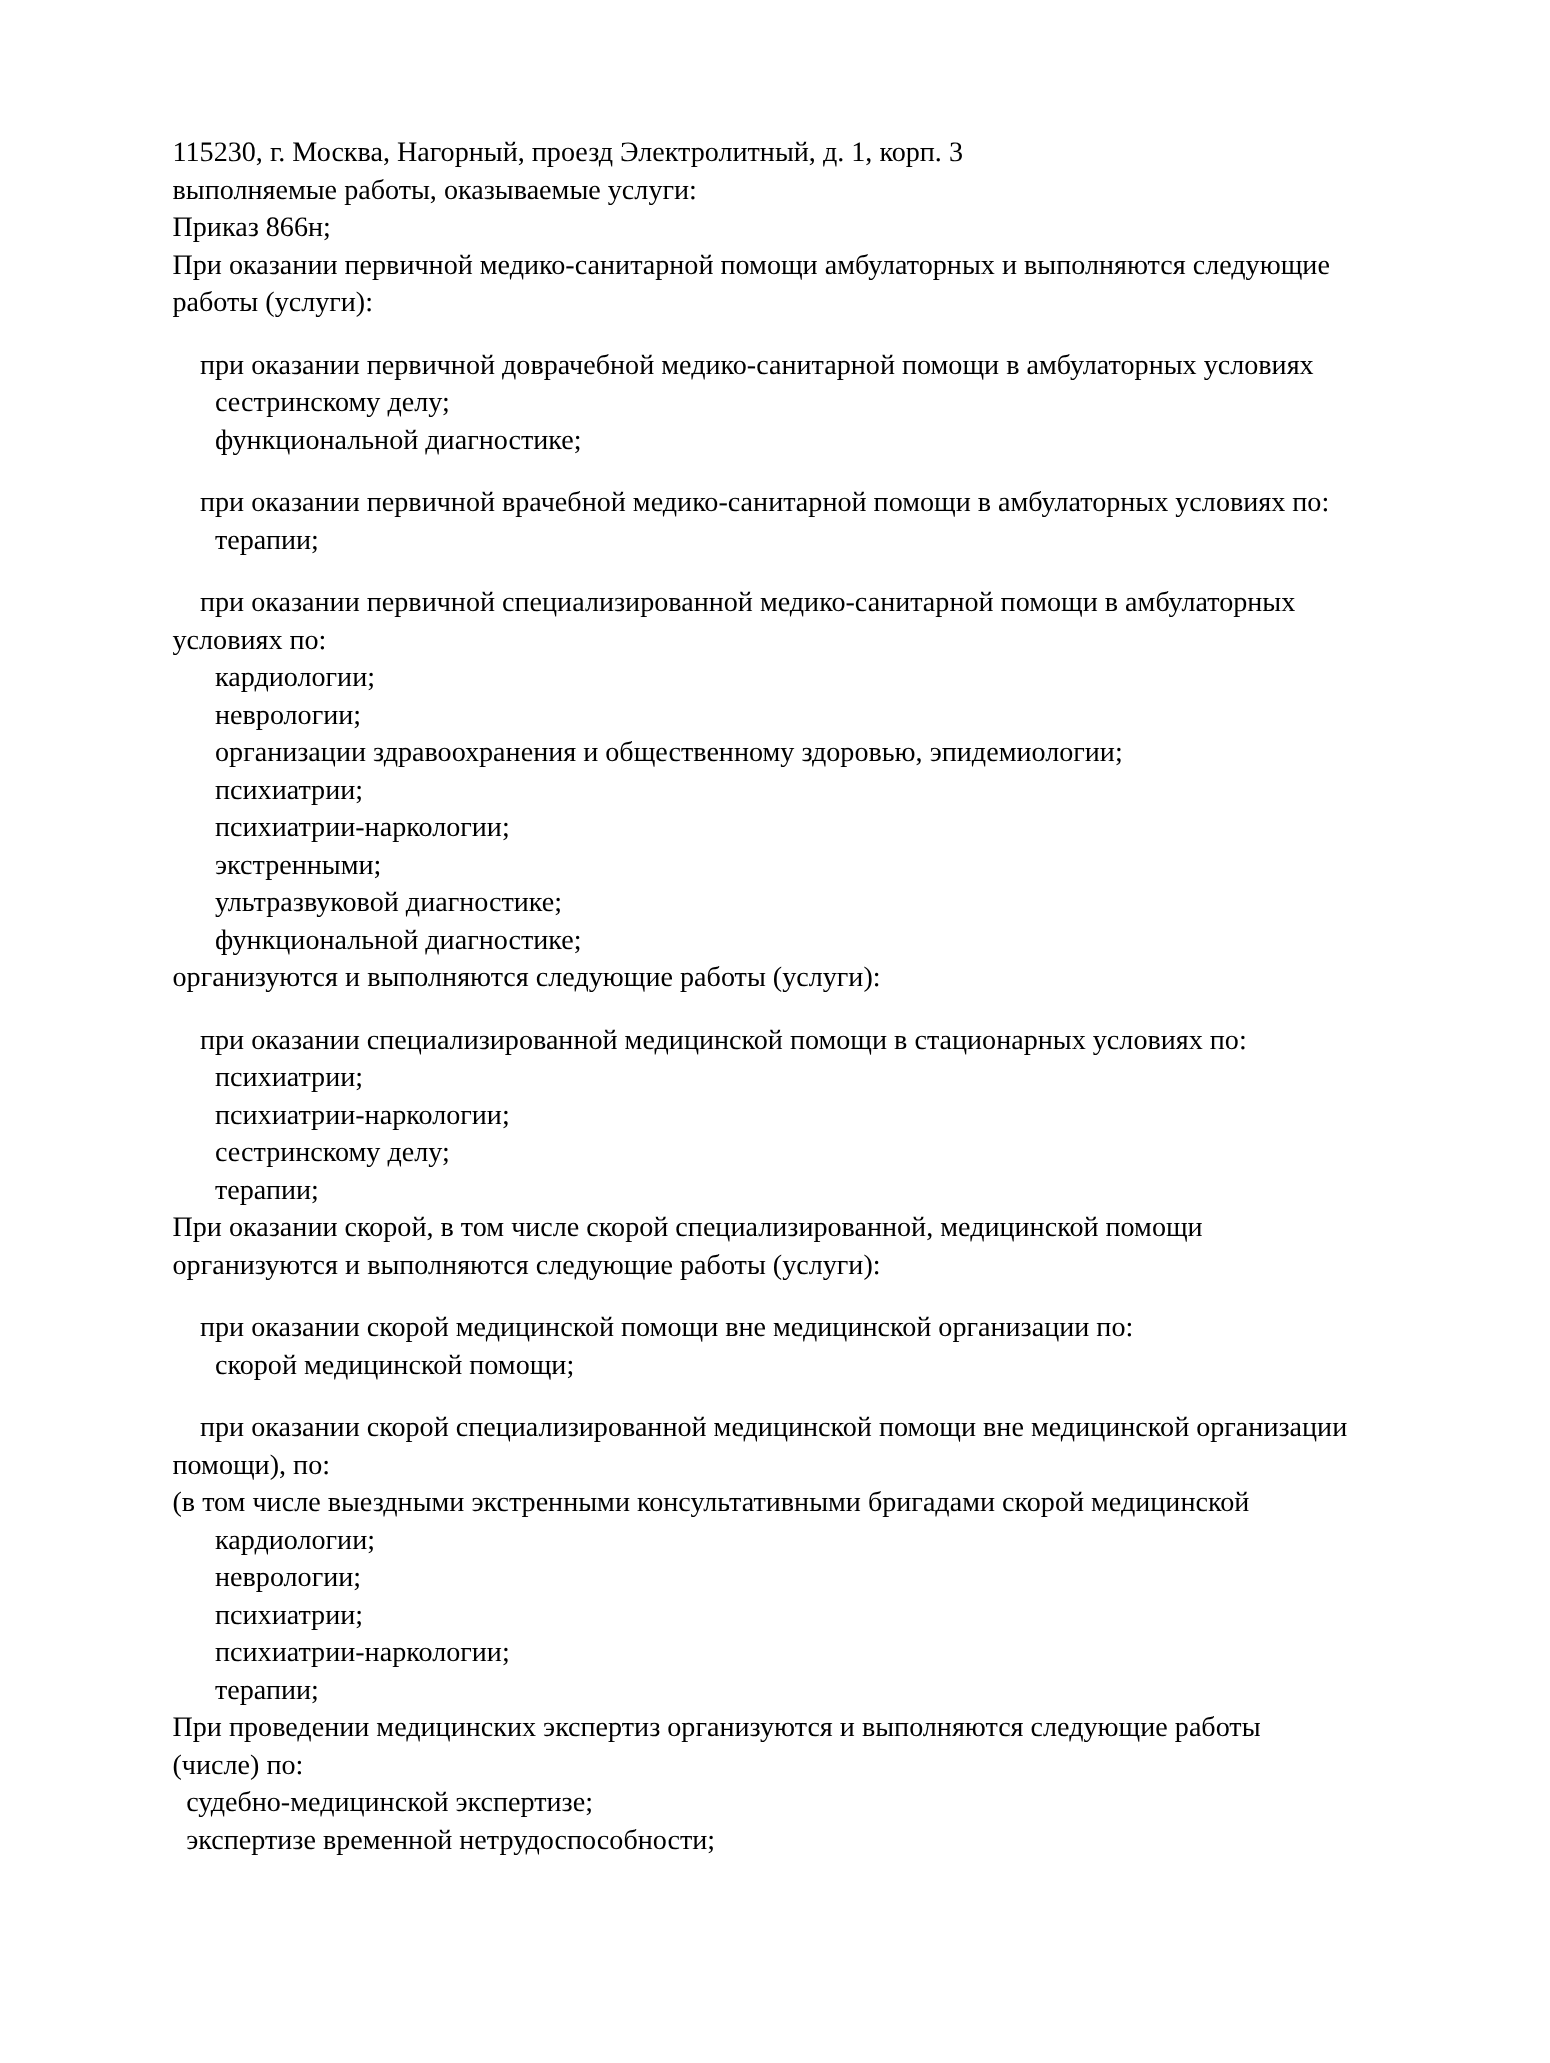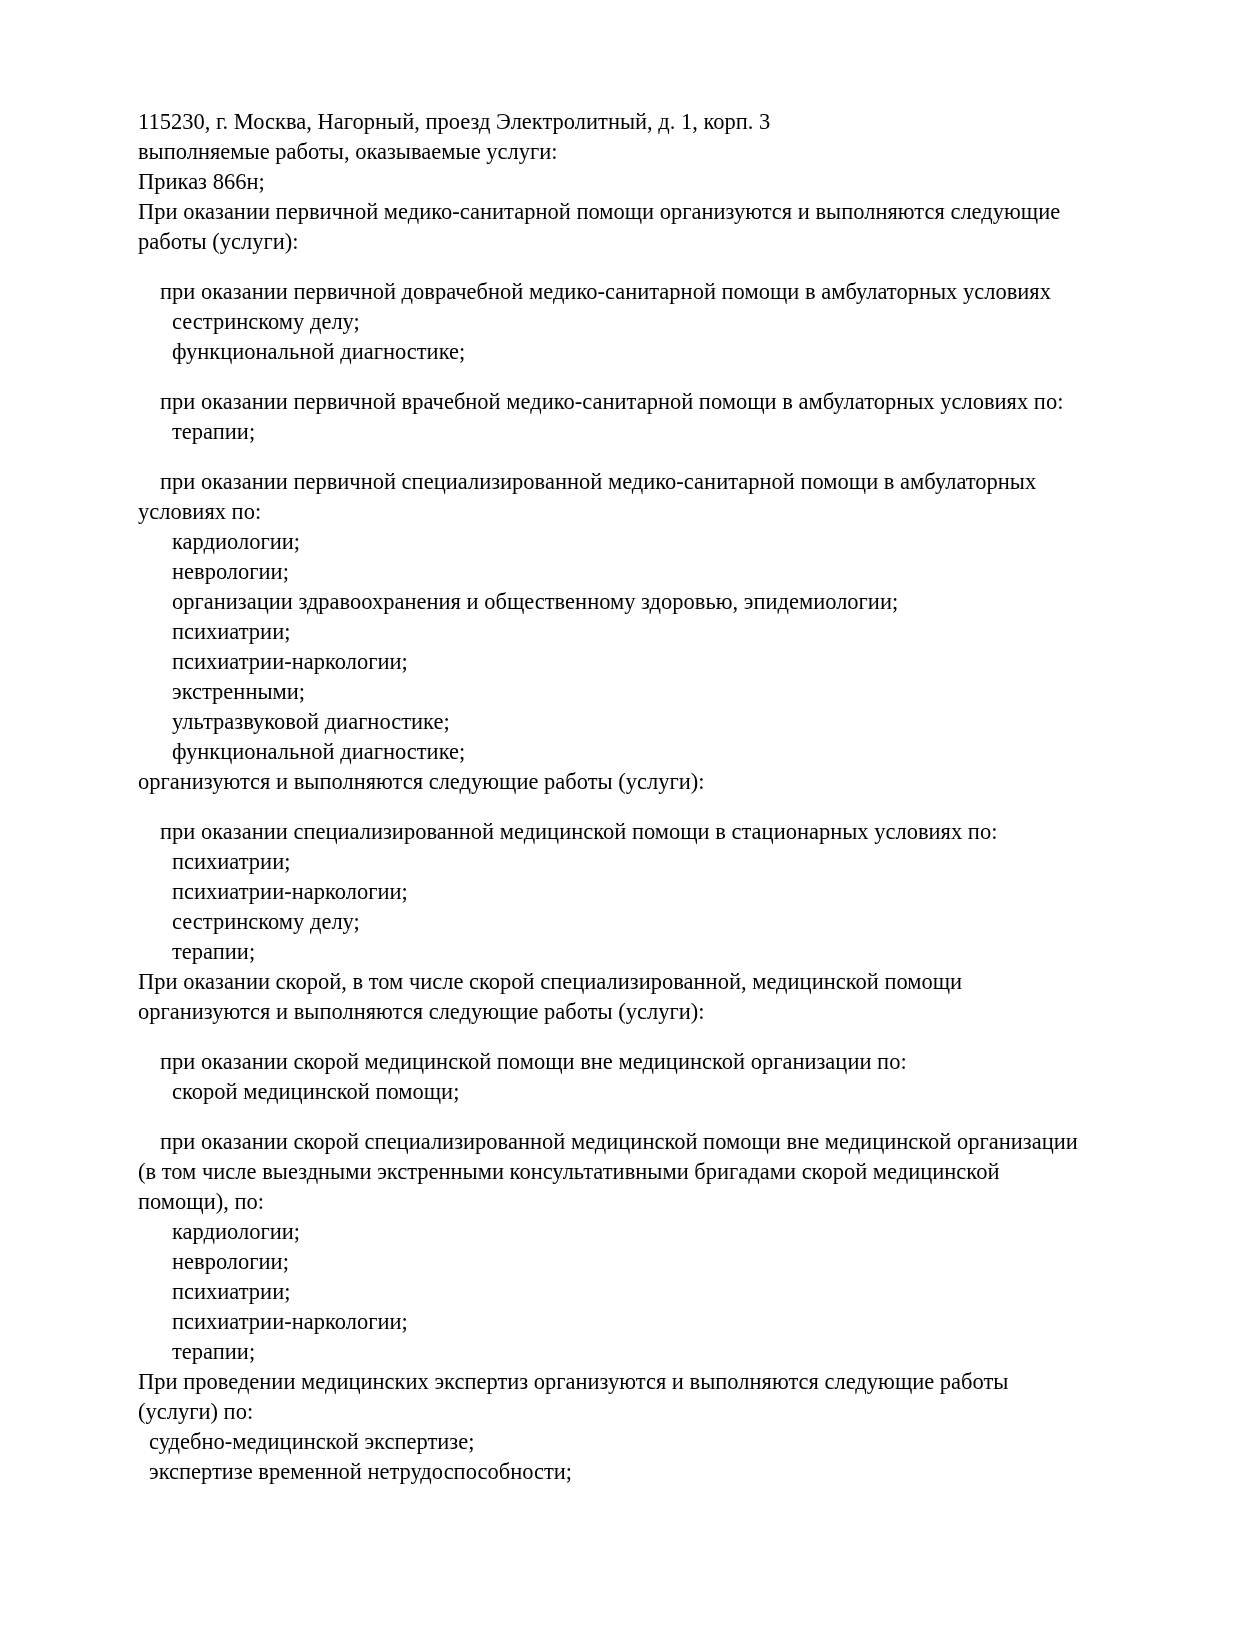--- a/index.html
+++ b/index.html
@@ -39,21 +39,21 @@
   .line.lvl3 { padding-left: 34px; }
 </style>
 </head>
 <body>
 
 <div class="page">
   <div class="doc">
       <div class="line lvl0">115230, г. Москва, Нагорный, проезд Электролитный, д. 1, корп. 3</div>
       <div class="line lvl0">выполняемые работы, оказываемые услуги:</div>
       <div class="line lvl0">Приказ 866н;</div>
-      <div class="line lvl0">При оказании первичной медико-санитарной помощи организуются и выполняются следующие</div>
+      <div class="line lvl0">При оказании первичной медико-санитарной помощи амбулаторных и выполняются следующие</div>
       <div class="line lvl0">работы (услуги):</div>
       <div class="line lvl2">при оказании первичной доврачебной медико-санитарной помощи в амбулаторных условиях</div>
       <div class="line lvl3">сестринскому делу;</div>
       <div class="line lvl3">функциональной диагностике;</div>
       <div class="line lvl2">при оказании первичной врачебной медико-санитарной помощи в амбулаторных условиях по:</div>
       <div class="line lvl3">терапии;</div>
       <div class="line lvl2">при оказании первичной специализированной медико-санитарной помощи в амбулаторных</div>
       <div class="line lvl0">условиях по:</div>
       <div class="line lvl3">кардиологии;</div>
       <div class="line lvl3">неврологии;</div>
@@ -67,25 +67,25 @@
       <div class="line lvl2">при оказании специализированной медицинской помощи в стационарных условиях по:</div>
       <div class="line lvl3">психиатрии;</div>
       <div class="line lvl3">психиатрии-наркологии;</div>
       <div class="line lvl3">сестринскому делу;</div>
       <div class="line lvl3">терапии;</div>
       <div class="line lvl0">При оказании скорой, в том числе скорой специализированной, медицинской помощи</div>
       <div class="line lvl0">организуются и выполняются следующие работы (услуги):</div>
       <div class="line lvl2">при оказании скорой медицинской помощи вне медицинской организации по:</div>
       <div class="line lvl3">скорой медицинской помощи;</div>
       <div class="line lvl2">при оказании скорой специализированной медицинской помощи вне медицинской организации</div>
+      <div class="line lvl0">помощи), по:</div>
       <div class="line lvl0">(в том числе выездными экстренными консультативными бригадами скорой медицинской</div>
-      <div class="line lvl0">помощи), по:</div>
       <div class="line lvl3">кардиологии;</div>
       <div class="line lvl3">неврологии;</div>
       <div class="line lvl3">психиатрии;</div>
       <div class="line lvl3">психиатрии-наркологии;</div>
       <div class="line lvl3">терапии;</div>
       <div class="line lvl0">При проведении медицинских экспертиз организуются и выполняются следующие работы</div>
-      <div class="line lvl0">(услуги) по:</div>
+      <div class="line lvl0">(числе) по:</div>
       <div class="line lvl1">судебно-медицинской экспертизе;</div>
       <div class="line lvl1">экспертизе временной нетрудоспособности;</div>
     </div>
 </div>
 
 </body></html>

